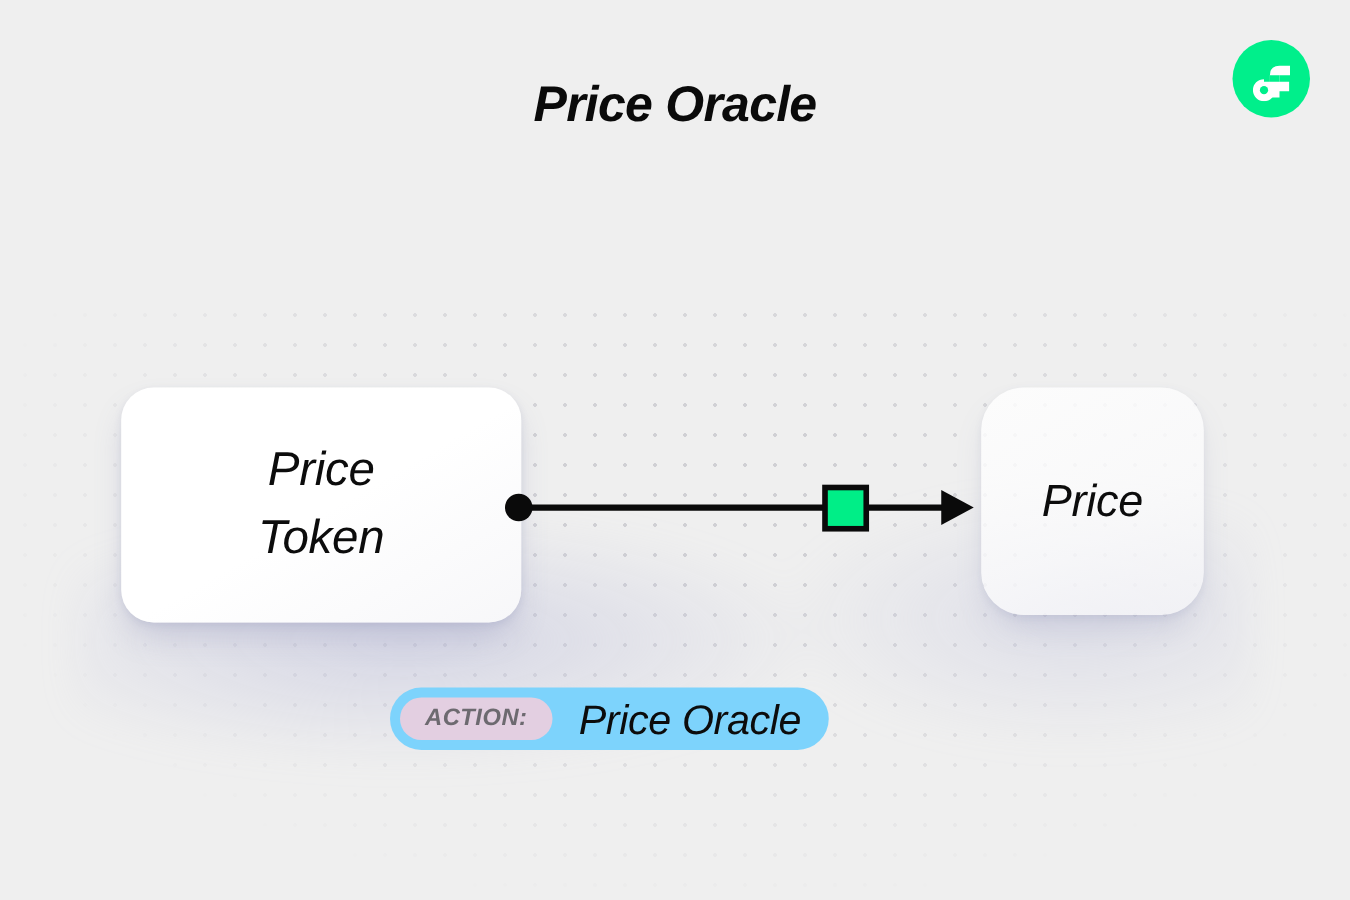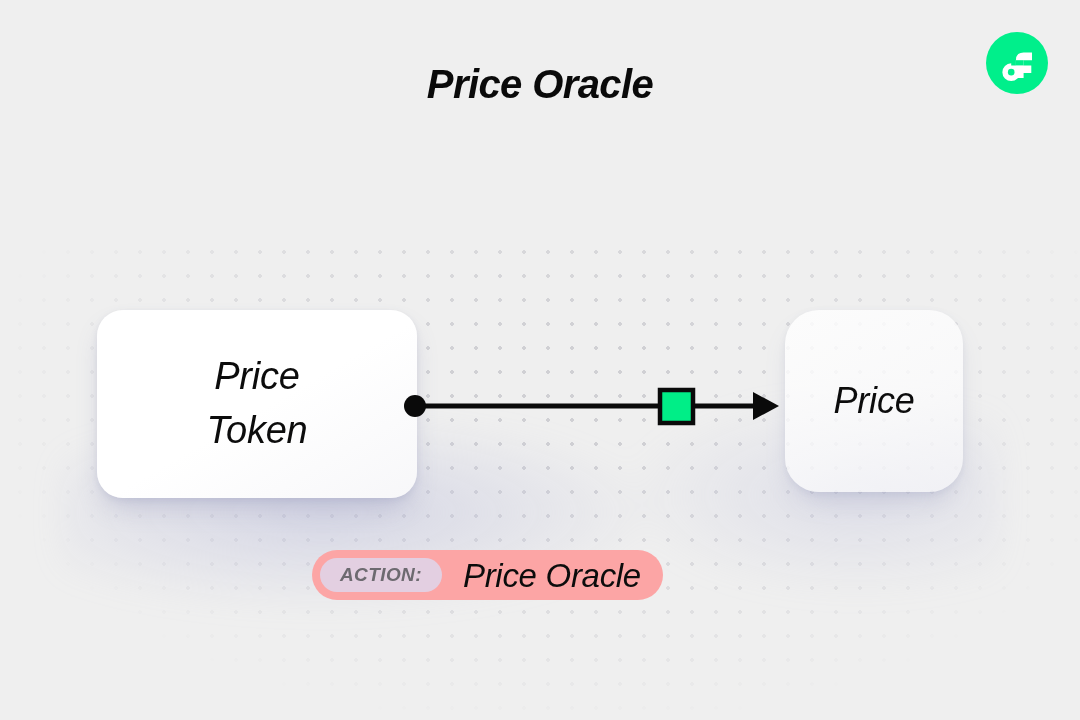--- a/index.html
+++ b/index.html
@@ -139,21 +139,21 @@
   }
   #connector svg { display: block; overflow: visible; }
 
   
   #action-badge {
     position: absolute;
     left: 312px;
     top: 550px;
     height: 50px;
     border-radius: 25px;
-    background: #fca5a5;
+    background: #7dd3fc;
     display: flex;
     align-items: center;
     padding: 0 22px 0 8px;
     box-sizing: border-box;
   }
   #action-chip {
     background: #e3cfe1;
     color: #6d6a70;
     font-size: 19px;
     font-weight: 700;

